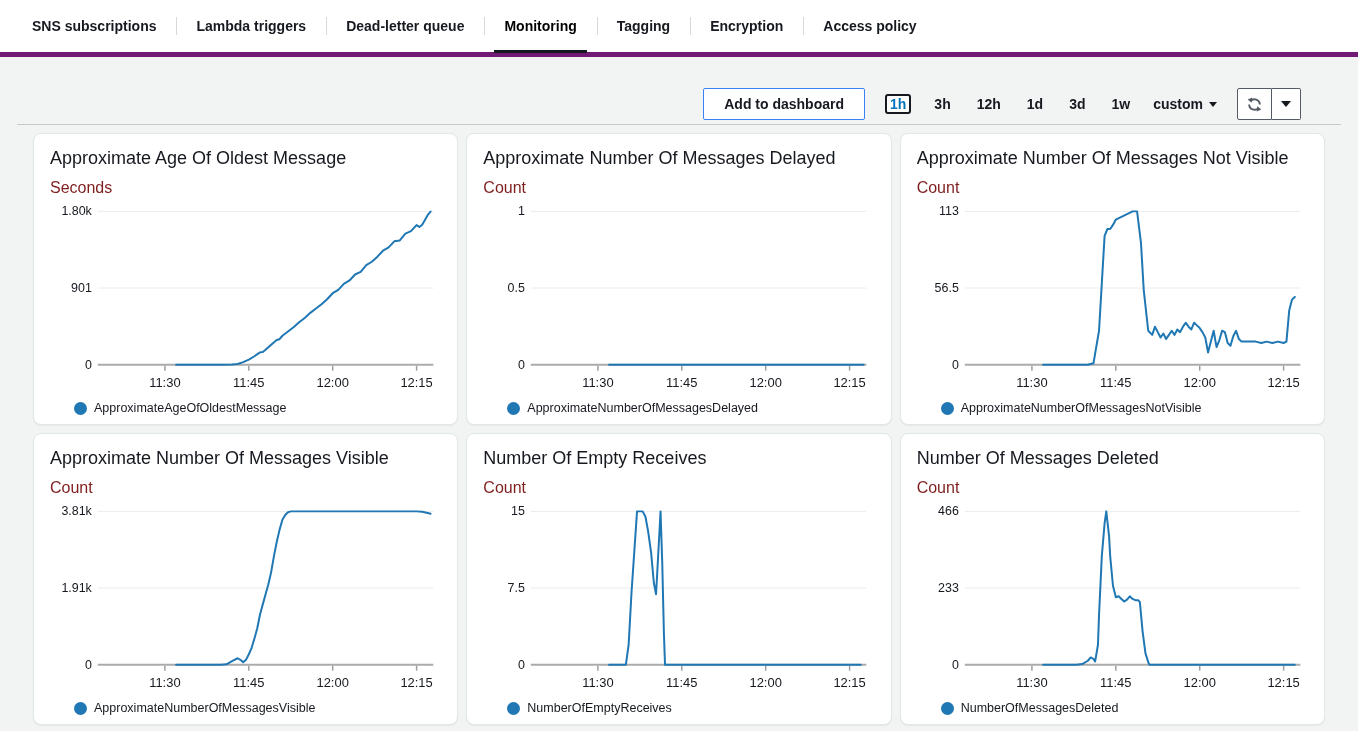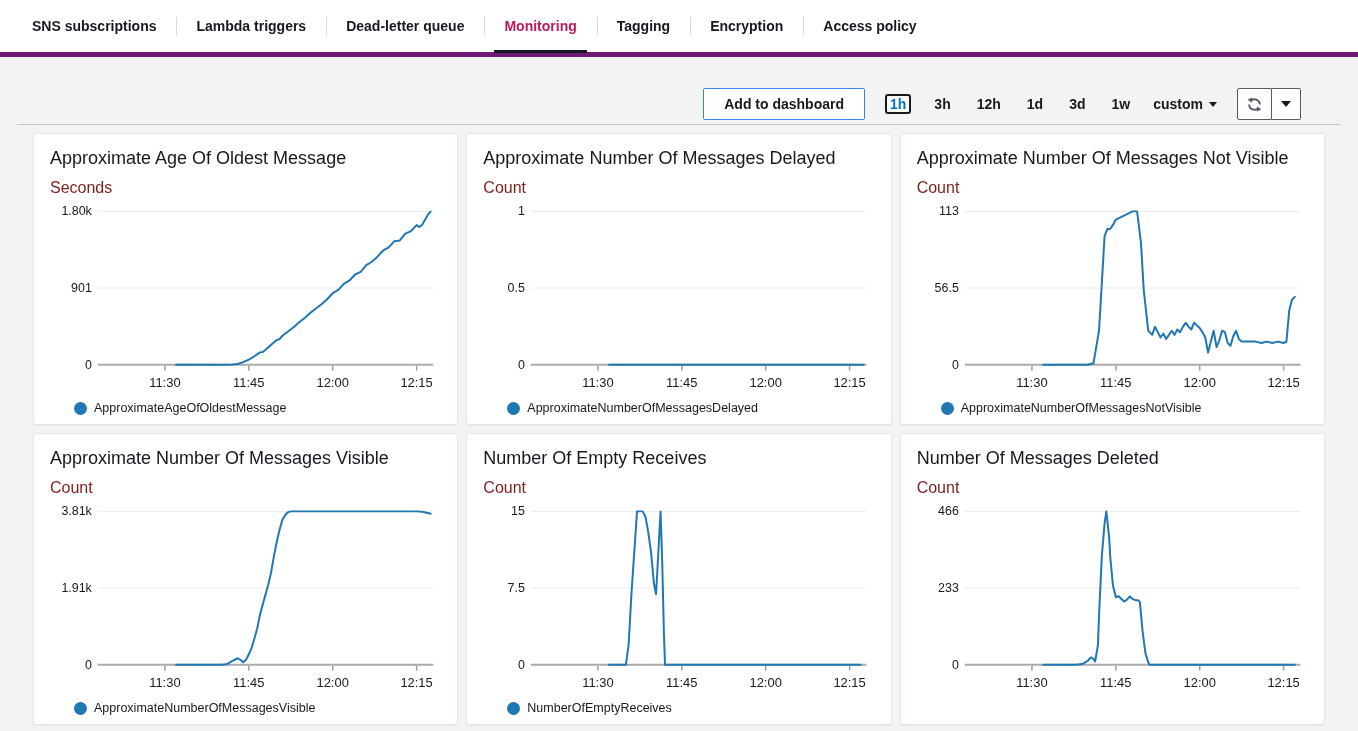--- a/index.html
+++ b/index.html
@@ -9,21 +9,21 @@
     background:#f2f3f3; color:#16191f;
     font-family:"Liberation Sans","DejaVu Sans",sans-serif;
   }
   
   .tabbar { background:#fff; border-bottom:5px solid #701a75; height:57px;
             display:flex; align-items:stretch; padding-left:12px; }
   .tab { position:relative; display:flex; align-items:center; padding:0 20px;
          font-size:14px; font-weight:700; color:#16191f; cursor:pointer; white-space:nowrap; }
   .tab:not(:first-child)::before { content:''; position:absolute; left:0; top:17px; bottom:17px;
          width:1px; background:#d5dbdb; }
-  .tab.active { color:#be185d; }
+  .tab.active { color:#000000; }
   .tab.active::after { content:''; position:absolute; left:10px; right:10px; bottom:-1px;
          height:3px; background:#16191f; }
   
   .toolbar { position:relative; margin:24px 17px 0; height:46px;
              display:flex; align-items:center; justify-content:flex-end;
              gap:20px; padding-right:40px; }
   .toolbar::after { content:''; position:absolute; left:0; right:0; bottom:2px;
              height:1px; background:#c3c9c9; z-index:0; }
   .btn { position:relative; z-index:1; background:#fff; border:1px solid #3b82f6;
          border-radius:2px; font-family:inherit; font-weight:700; font-size:14px; color:#16191f;
@@ -34,21 +34,21 @@
   .range.selected { color:#0073bb; border:2px solid #16191f; border-radius:3px;
             padding:0 3px; background:#fff; }
   .custom { display:flex; align-items:center; gap:6px; cursor:pointer; padding:2px 0; }
   .refresh-group { position:relative; z-index:1; display:flex; }
   .icon-btn { background:#fff; border:1px solid #545b64; width:35px; height:32px;
               display:flex; align-items:center; justify-content:center; cursor:pointer; padding:0; }
   .icon-btn.main { border-radius:2px 0 0 2px; }
   .icon-btn.caret { border-radius:0 2px 2px 0; border-left:none; width:29px; }
   
   .grid { display:grid; grid-template-columns:repeat(3,1fr); gap:8px; margin:6px 33px 0; }
-  .card { background:#fff; border:1px solid #e2e7e7; border-radius:3px;
+  .card { background:#fff; border:1px solid #e2e7e7; border-radius:8px;
           box-shadow:0 1px 1px rgba(0,0,0,.05); height:292px; padding:12px 16px 8px; }
   .card-title { font-size:18px; font-weight:400; color:#16191f; margin:2px 0 10px;
           white-space:nowrap; overflow:hidden; }
   .unit { font-size:16px; color:#7f1d1d; margin-bottom:2px; }
   svg.chart { display:block; width:100%; height:200px; }
   .gridline { stroke:#e9edee; stroke-width:1; }
   .baseline { stroke:#ababab; stroke-width:2; }
   .tickmark { stroke:#9aa0a0; stroke-width:1.5; }
   .ylab { font-size:12.5px; fill:#16191f; }
   .xlab { font-size:13px; fill:#16191f; }
@@ -252,14 +252,18 @@
         <line x1="115.4" y1="167" x2="115.4" y2="172" class="tickmark"></line>
         <text x="115.4" y="188" class="xlab" text-anchor="middle">11:30</text>
         <line x1="199.65" y1="167" x2="199.65" y2="172" class="tickmark"></line>
         <text x="199.65" y="188" class="xlab" text-anchor="middle">11:45</text>
         <line x1="283.9" y1="167" x2="283.9" y2="172" class="tickmark"></line>
         <text x="283.9" y="188" class="xlab" text-anchor="middle">12:00</text>
         <line x1="368.15" y1="167" x2="368.15" y2="172" class="tickmark"></line>
         <text x="368.15" y="188" class="xlab" text-anchor="middle">12:15</text>
         <polyline points="126.6,166.0 137.9,166.0 149.1,166.0 160.3,166.0 165.9,165.3 171.6,162.0 174.4,158.7 177.2,160.1 178.9,162.7 181.7,146.2 182.8,116.4 185.6,56.9 188.4,23.9 190.1,12.0 192.9,37.1 194.0,56.9 196.8,86.7 199.7,98.3 202.5,97.3 205.3,99.9 208.1,102.5 210.9,100.6 213.7,97.3 216.5,99.9 219.3,101.2 222.1,101.2 223.8,103.2 226.6,133.0 229.4,154.4 232.2,163.4 233.4,166.0 244.6,166.0 261.4,166.0 283.9,166.0 306.4,166.0 328.8,166.0 351.3,166.0 368.1,166.0 379.4,166.0" class="series" stroke="#1f77b4"></polyline>
       </svg>
+      <div class="legend">
+        <span class="legend-marker" style="background: rgb(31, 119, 180);"></span>
+        <span>NumberOfMessagesDeleted</span>
+      </div>
     </section>
   </main>
 
 </body></html>

